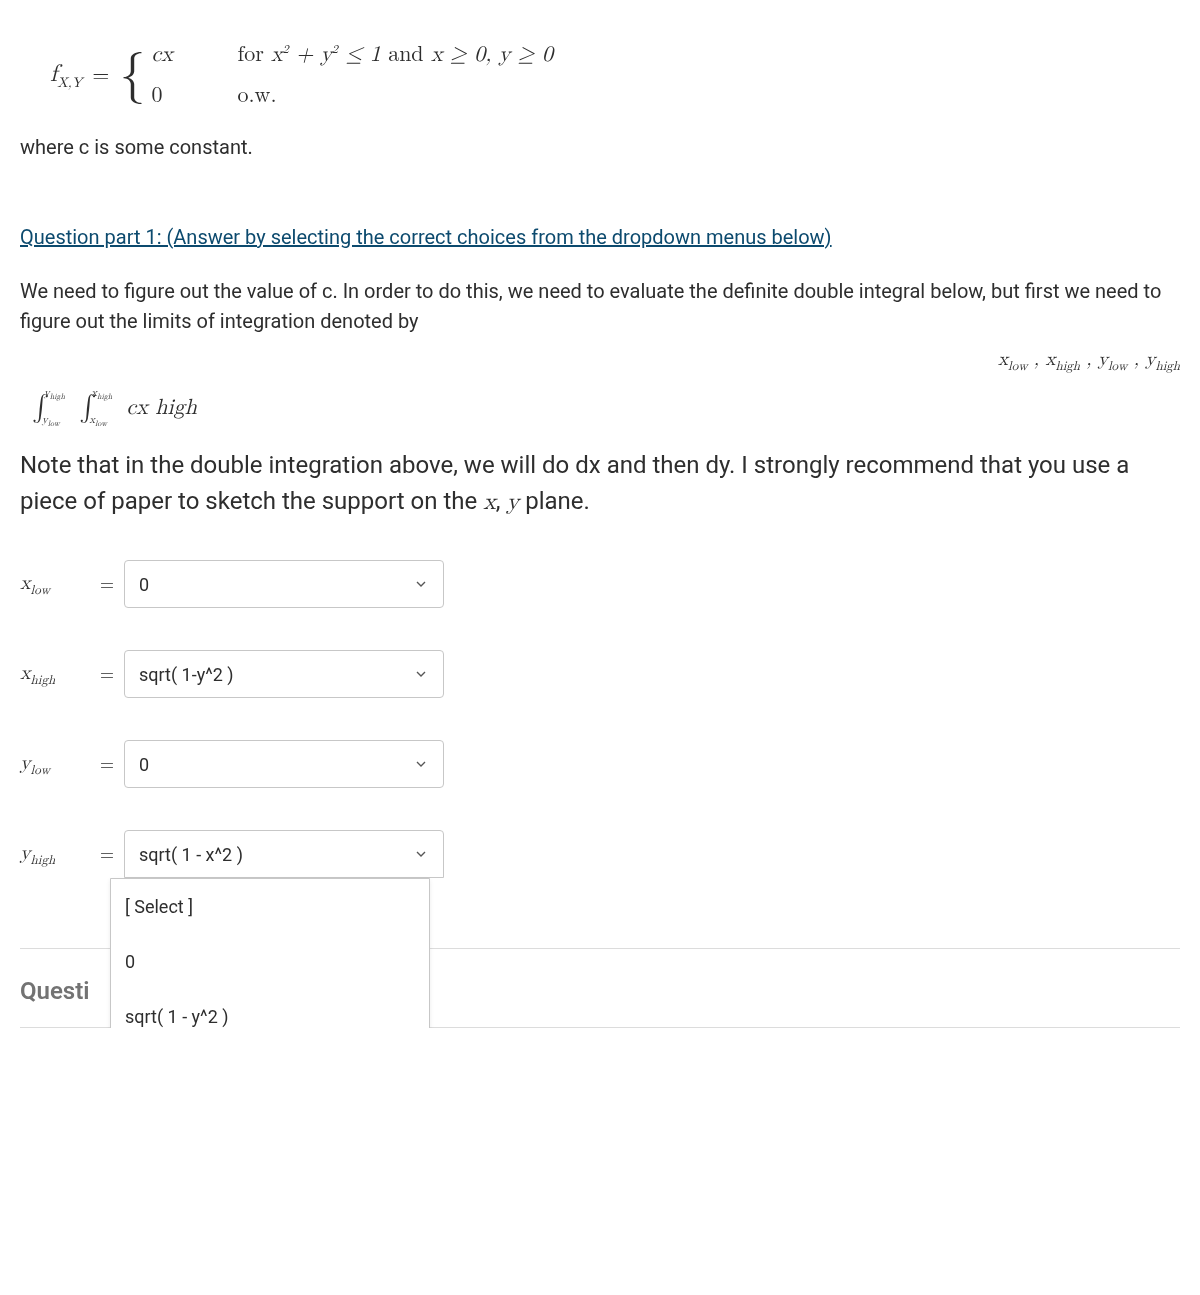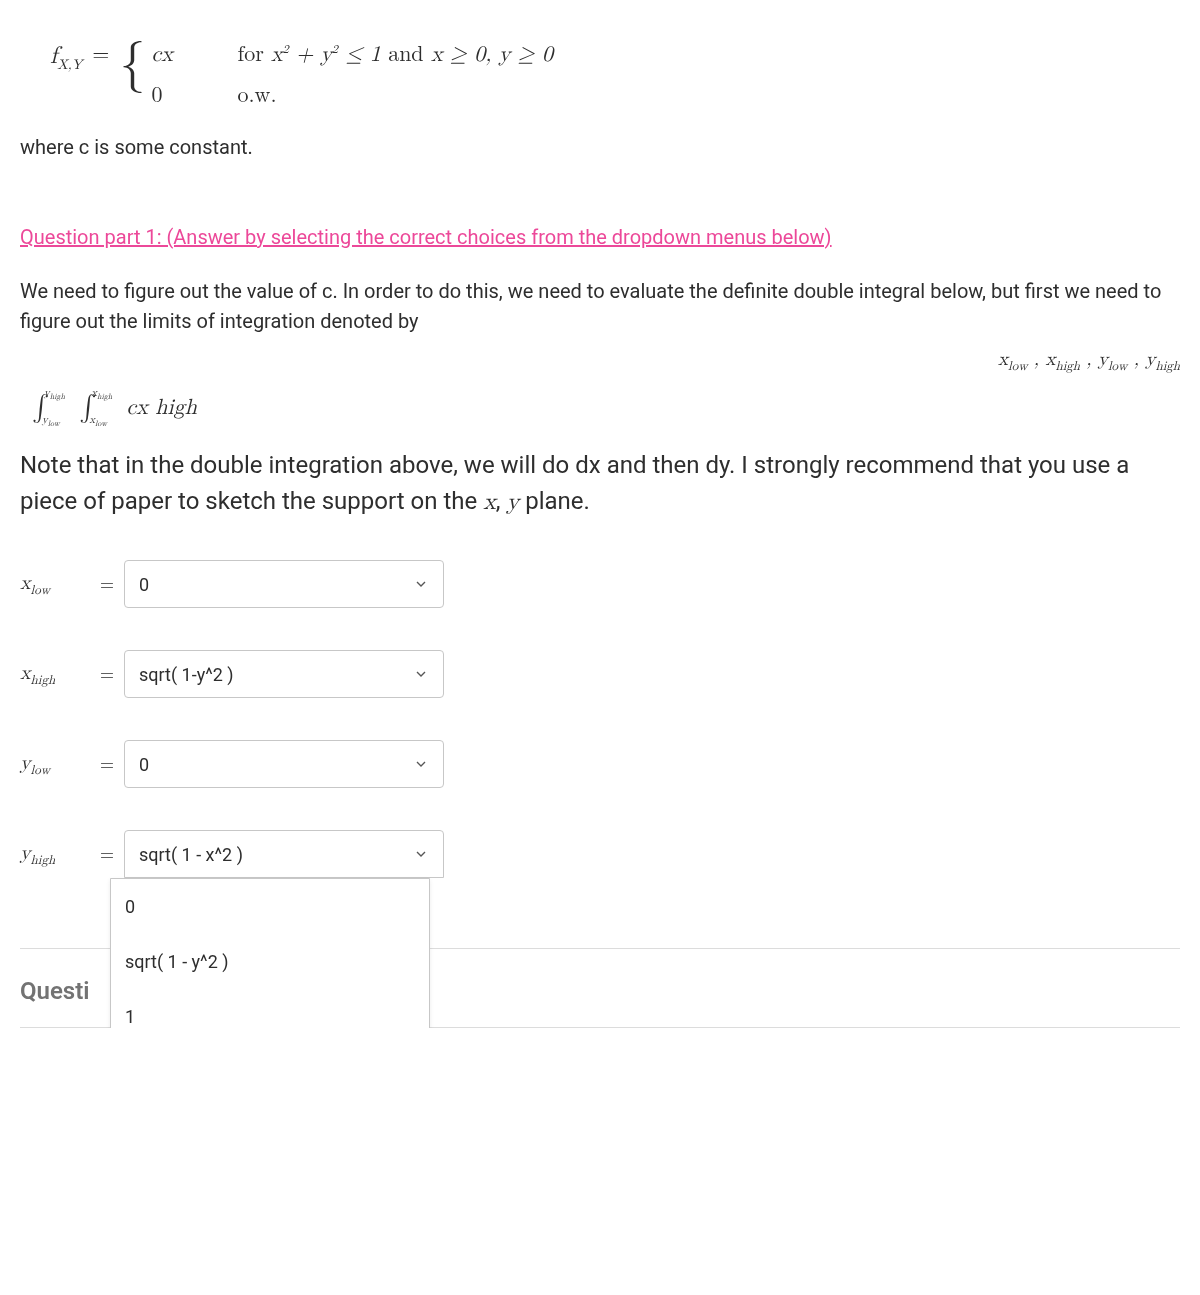--- a/index.html
+++ b/index.html
@@ -18,20 +18,21 @@
     .content {
       font-size: 20px;
       color: #2e2e2e;
     }
     .intro-line {
       margin-bottom: 18px;
     }
     .formula-block {
       font-family: "Latin Modern Math", "STIX Two Math", "Cambria Math", serif;
       display: flex;
+      align-items: center;
       margin: 8px 0 20px 30px;
       font-size: 22px;
     }
     .fxy {
       font-style: italic;
       font-size: 24px;
     }
     .sub {
       font-size: 14px;
       vertical-align: sub;
@@ -70,21 +71,21 @@
     .sup {
       font-size: 12px;
       vertical-align: super;
     }
     .where-line {
       margin-bottom: 60px;
     }
     .q-heading {
       font-size: 20px;
       text-decoration: underline;
-      color: #ec4899;
+      color: #0c4a6e;
       margin-bottom: 24px;
     }
     .para {
       margin-bottom: 10px;
       font-size: 20px;
     }
     .ital-vars {
       font-family: "Latin Modern Math", "STIX Two Math", "Cambria Math", serif;
       font-style: italic;
       margin-bottom: 12px;
@@ -298,20 +299,21 @@
   <div class="answer-row" style="margin-bottom:0">
     <span class="answer-label"><span>y</span><span class="subsc">high</span></span>
     <span class="answer-eq">=</span>
     <div class="dropdown" style="border-bottom-left-radius:0;border-bottom-right-radius:0">
       <span>sqrt( 1 - x^2 )</span>
       <svg class="chev" viewBox="0 0 24 24" fill="none" stroke="#565656" stroke-width="2">
           <polyline points="6 9 12 15 18 9"></polyline>
         </svg>
     </div>
     <div class="dropdown-list">
+      <div class="dropdown-option">[ Select ]</div>
       <div class="dropdown-option">0</div>
       <div class="dropdown-option">sqrt( 1 - y^2 )</div>
       <div class="dropdown-option">1</div>
       <div class="dropdown-option selected">sqrt( 1 - x^2 )</div>
     </div>
   </div>
 
 </div>
 
 <div class="bottom-section">

